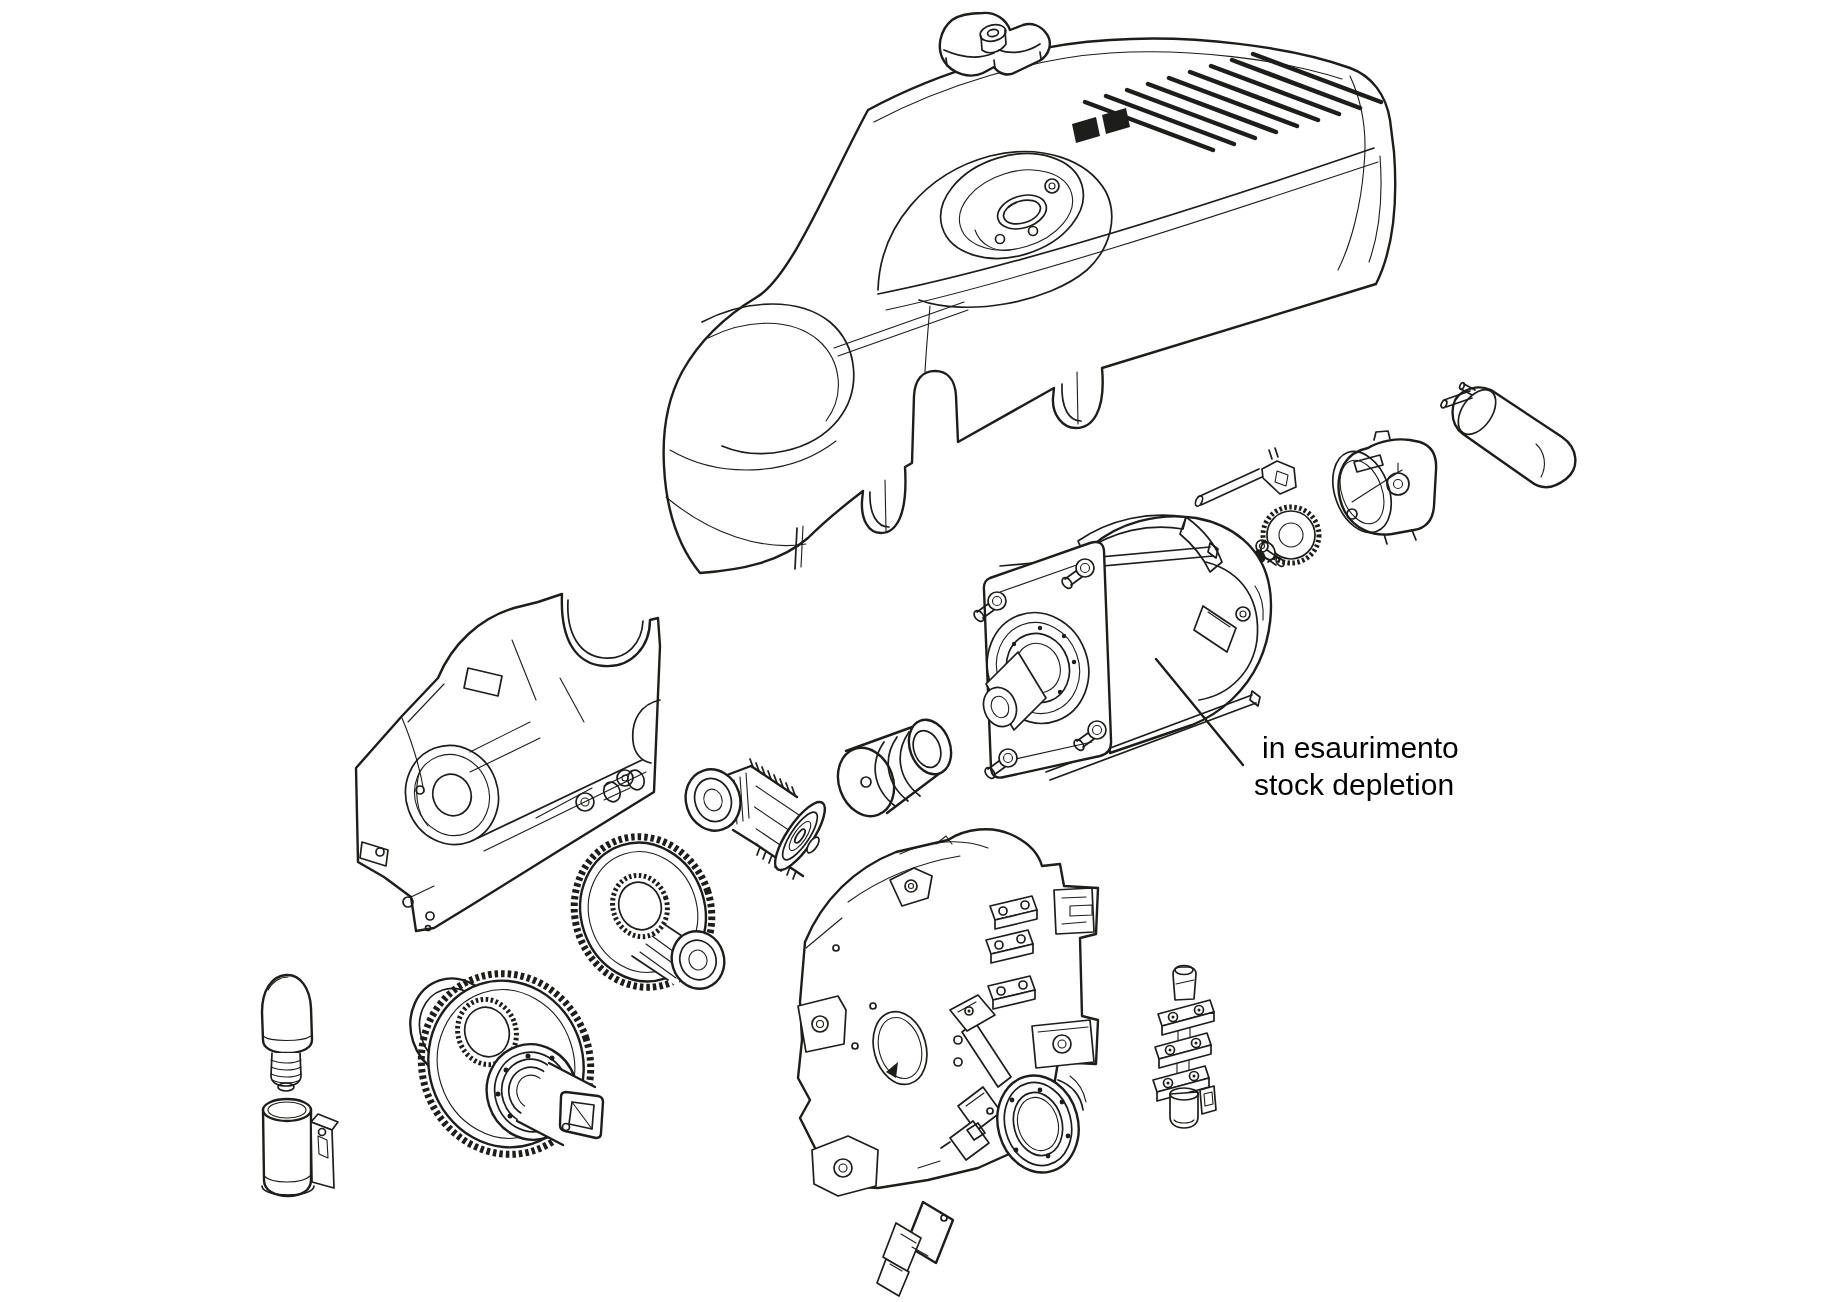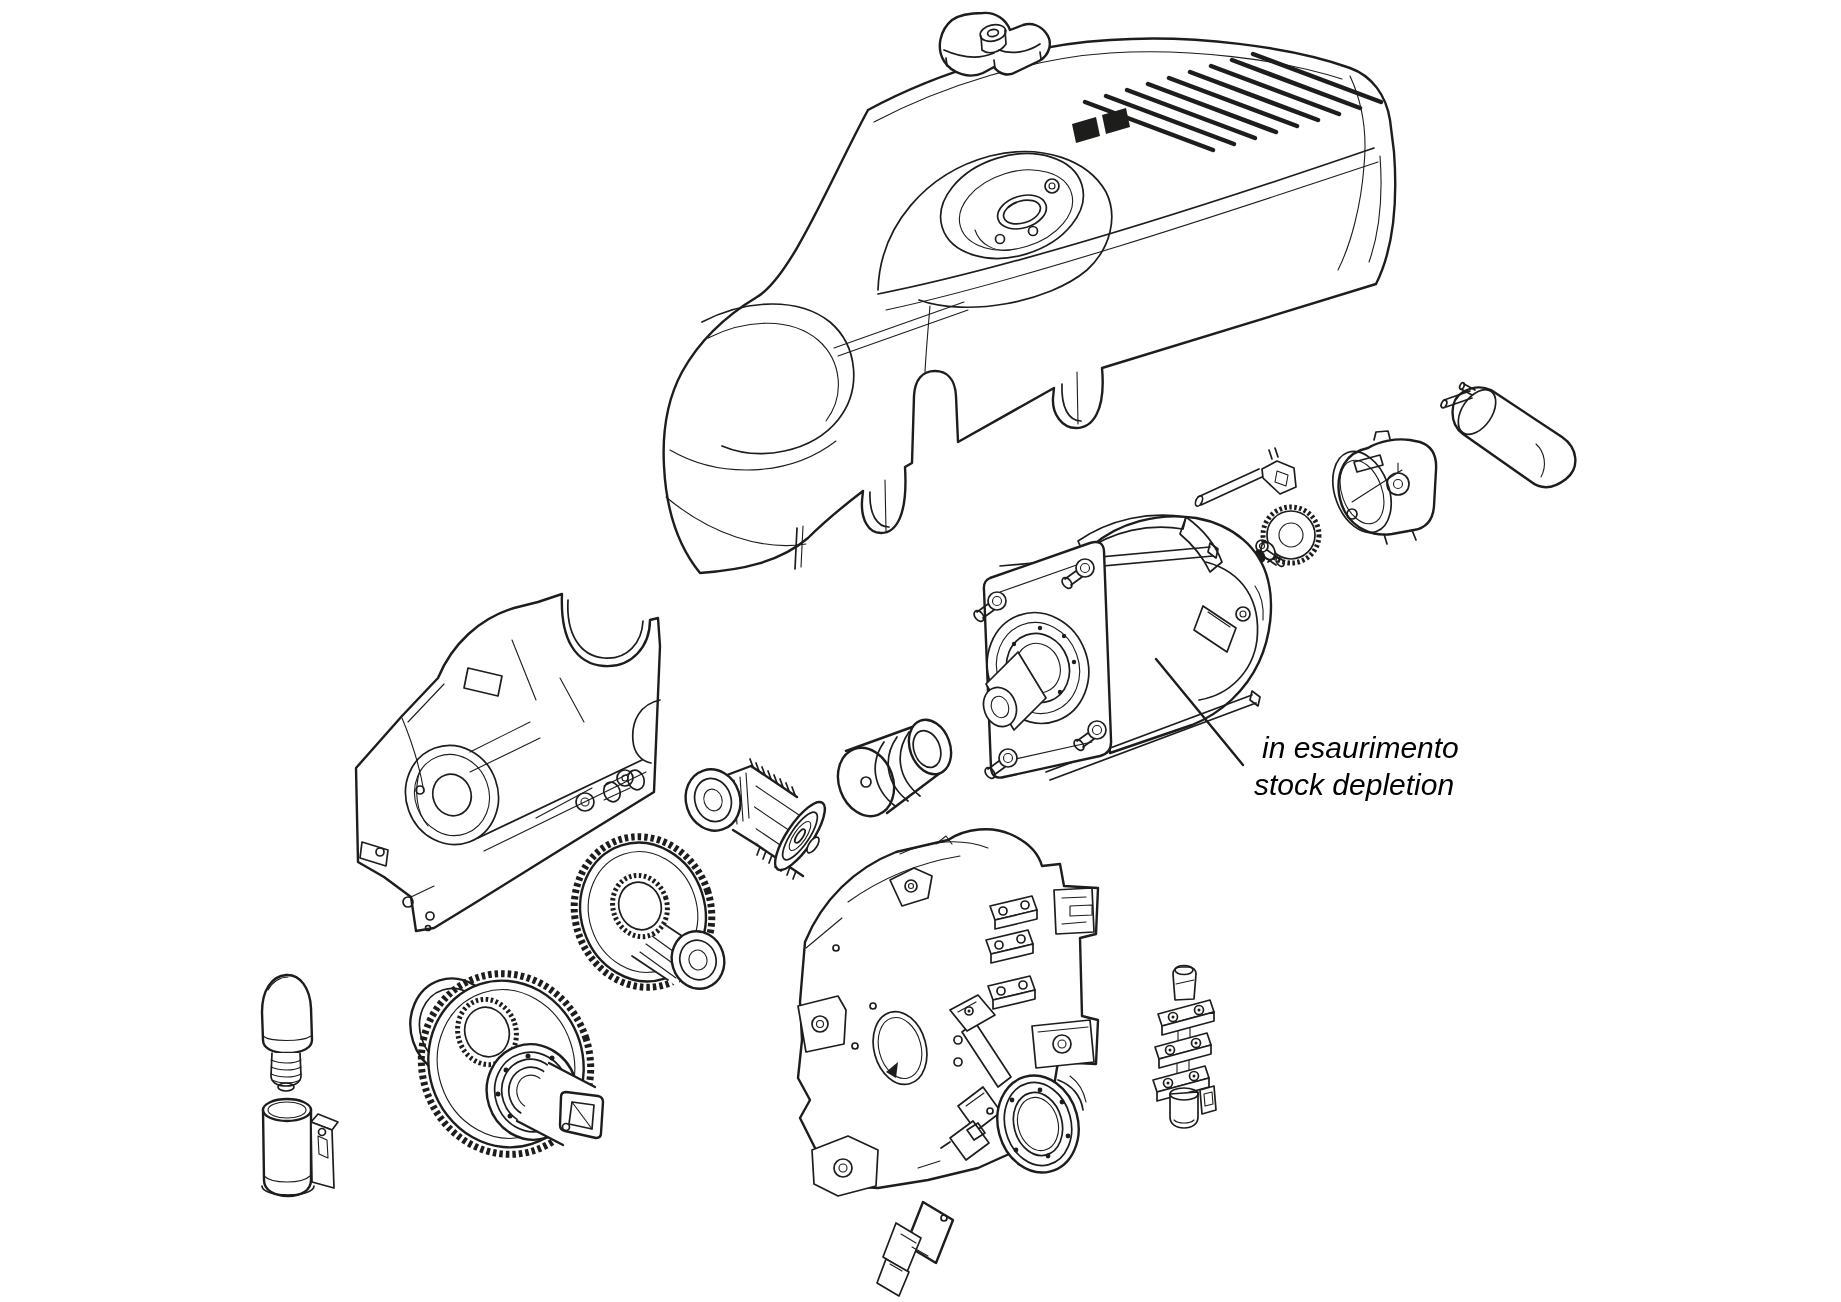--- a/index.html
+++ b/index.html
@@ -1,17 +1,17 @@
 <!DOCTYPE html>
 <html><head>
 <meta charset="utf-8">
 <style>
   html,body{margin:0;padding:0;background:#ffffff;}
   .stage{position:relative;width:1841px;height:1302px;background:#ffffff;overflow:hidden;
-         font-family:"Liberation Sans", sans-serif;font-style:italic;}
+         font-family:"Liberation Sans", sans-serif;}
   svg{position:absolute;left:0;top:0;}
   .ol{fill:none;stroke:#1d1d1b;stroke-width:2.4;stroke-linecap:round;stroke-linejoin:round;}
   .md{fill:none;stroke:#1d1d1b;stroke-width:1.7;stroke-linecap:round;stroke-linejoin:round;}
   .tn{fill:none;stroke:#1d1d1b;stroke-width:1.1;stroke-linecap:round;stroke-linejoin:round;}
   .wf{fill:#ffffff;stroke:#1d1d1b;stroke-width:2.4;stroke-linecap:round;stroke-linejoin:round;}
   .wfm{fill:#ffffff;stroke:#1d1d1b;stroke-width:1.7;stroke-linecap:round;stroke-linejoin:round;}
   .blank{fill:#ffffff;stroke:none;}
   .dark{fill:#1d1d1b;stroke:none;}
   .teeth{fill:none;stroke:#1d1d1b;stroke-width:7;stroke-dasharray:3.5 3;}
   .teeth-sm{fill:none;stroke:#1d1d1b;stroke-width:5;stroke-dasharray:2.5 2.5;}

